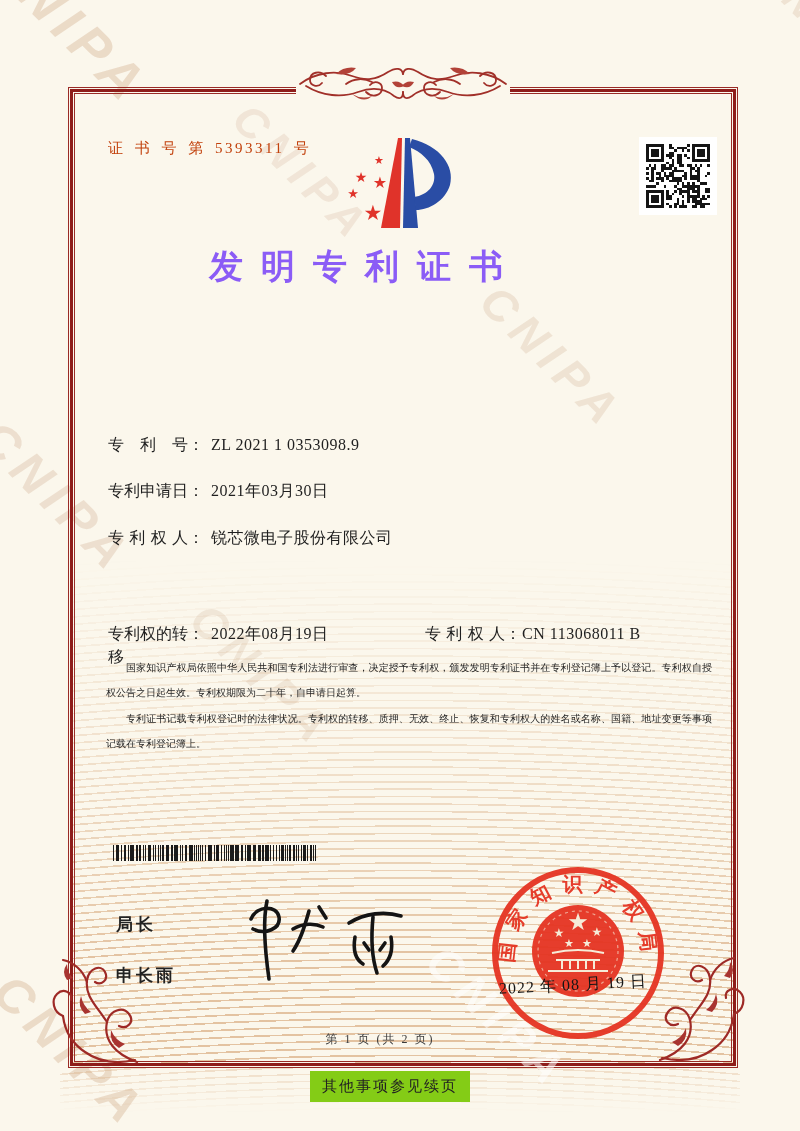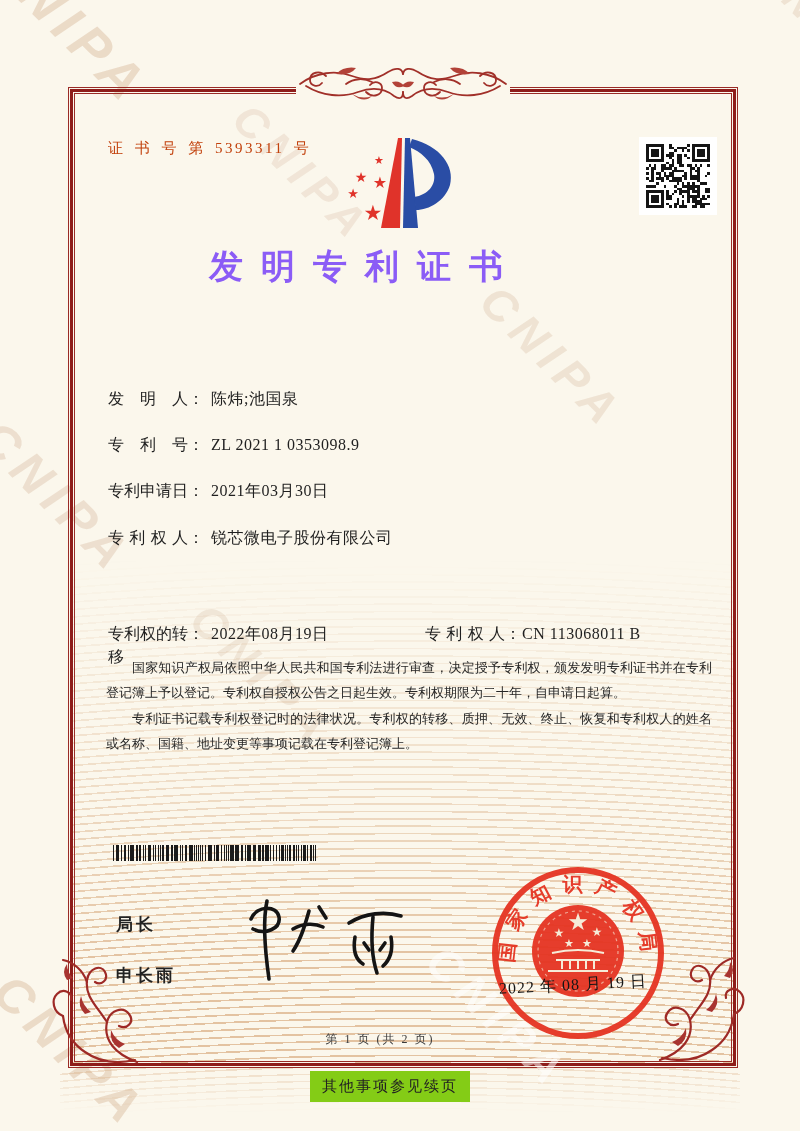--- a/index.html
+++ b/index.html
@@ -49,21 +49,21 @@
   .f-value{margin-left:7px;vertical-align:top;letter-spacing:.5px;}
   .r1{top:339px;} .r2{top:387px;} .r3{top:433px;} .r4{top:479px;} .r5{top:526px;}
   .r6{top:572px;line-height:25px;}
   .r6 .f-value{display:inline-block;width:452px;}
   .r7{top:622px;}
   .r7 .l2{position:absolute;left:317px;}
   .r7 .c2{position:absolute;left:397px;}
   .r7 .v2{position:absolute;left:414px;margin-left:0;}
   
   .bodytext{position:absolute;left:106px;top:655px;width:606px;z-index:4;}
-  .bodytext p{margin:0;font-size:13px;line-height:25.4px;text-align:justify;text-indent:2em;color:#262626;}
+  .bodytext p{margin:0;font-size:10px;line-height:25.4px;text-align:justify;text-indent:2em;color:#262626;}
   
   .barcode{position:absolute;left:113px;top:845px;z-index:4;}
   .officer-title{position:absolute;left:116px;top:913px;font-family:"Liberation Sans",sans-serif;
                  font-weight:600;font-size:17px;letter-spacing:3px;color:#222;z-index:4;}
   .officer-name{position:absolute;left:116px;top:944px;font-family:"Liberation Sans",sans-serif;
                 font-weight:600;font-size:17px;letter-spacing:3px;color:#222;z-index:4;margin-top:20px;}
   .signature{position:absolute;left:225px;top:893px;z-index:4;}
   
   .seal{position:absolute;left:488px;top:863px;z-index:5;opacity:.95;}
   .seal-date{position:absolute;left:498px;top:975px;width:150px;text-align:center;font-size:16px;
@@ -372,23 +372,20 @@
         <rect x="20" y="2" width="3" height="3"></rect>
         <path d="M0,18h7v7h-7z M1,19v5h5v-5z" fill-rule="evenodd"></path>
         <rect x="2" y="20" width="3" height="3"></rect>
         <path d="M16,16h5v5h-5z M17,17v3h3v-3z" fill-rule="evenodd"></path>
         <rect x="18" y="18" width="1" height="1"></rect>
       </svg>
   </div>
 
   <div class="title">发明专利证书</div>
 
-  <div class="frow r2">
-    <span class="f-label">发明人</span><span class="f-colon">：</span><span class="f-value">陈炜;池国泉</span>
-  </div>
   <div class="frow r3">
     <span class="f-label">专利号</span><span class="f-colon">：</span><span class="f-value">ZL 2021 1 0353098.9</span>
   </div>
   <div class="frow r4">
     <span class="f-label">专利申请日</span><span class="f-colon">：</span><span class="f-value">2021年03月30日</span>
   </div>
   <div class="frow r5">
     <span class="f-label">专利权人</span><span class="f-colon">：</span><span class="f-value">锐芯微电子股份有限公司</span>
   </div>
   <div class="frow r7">

